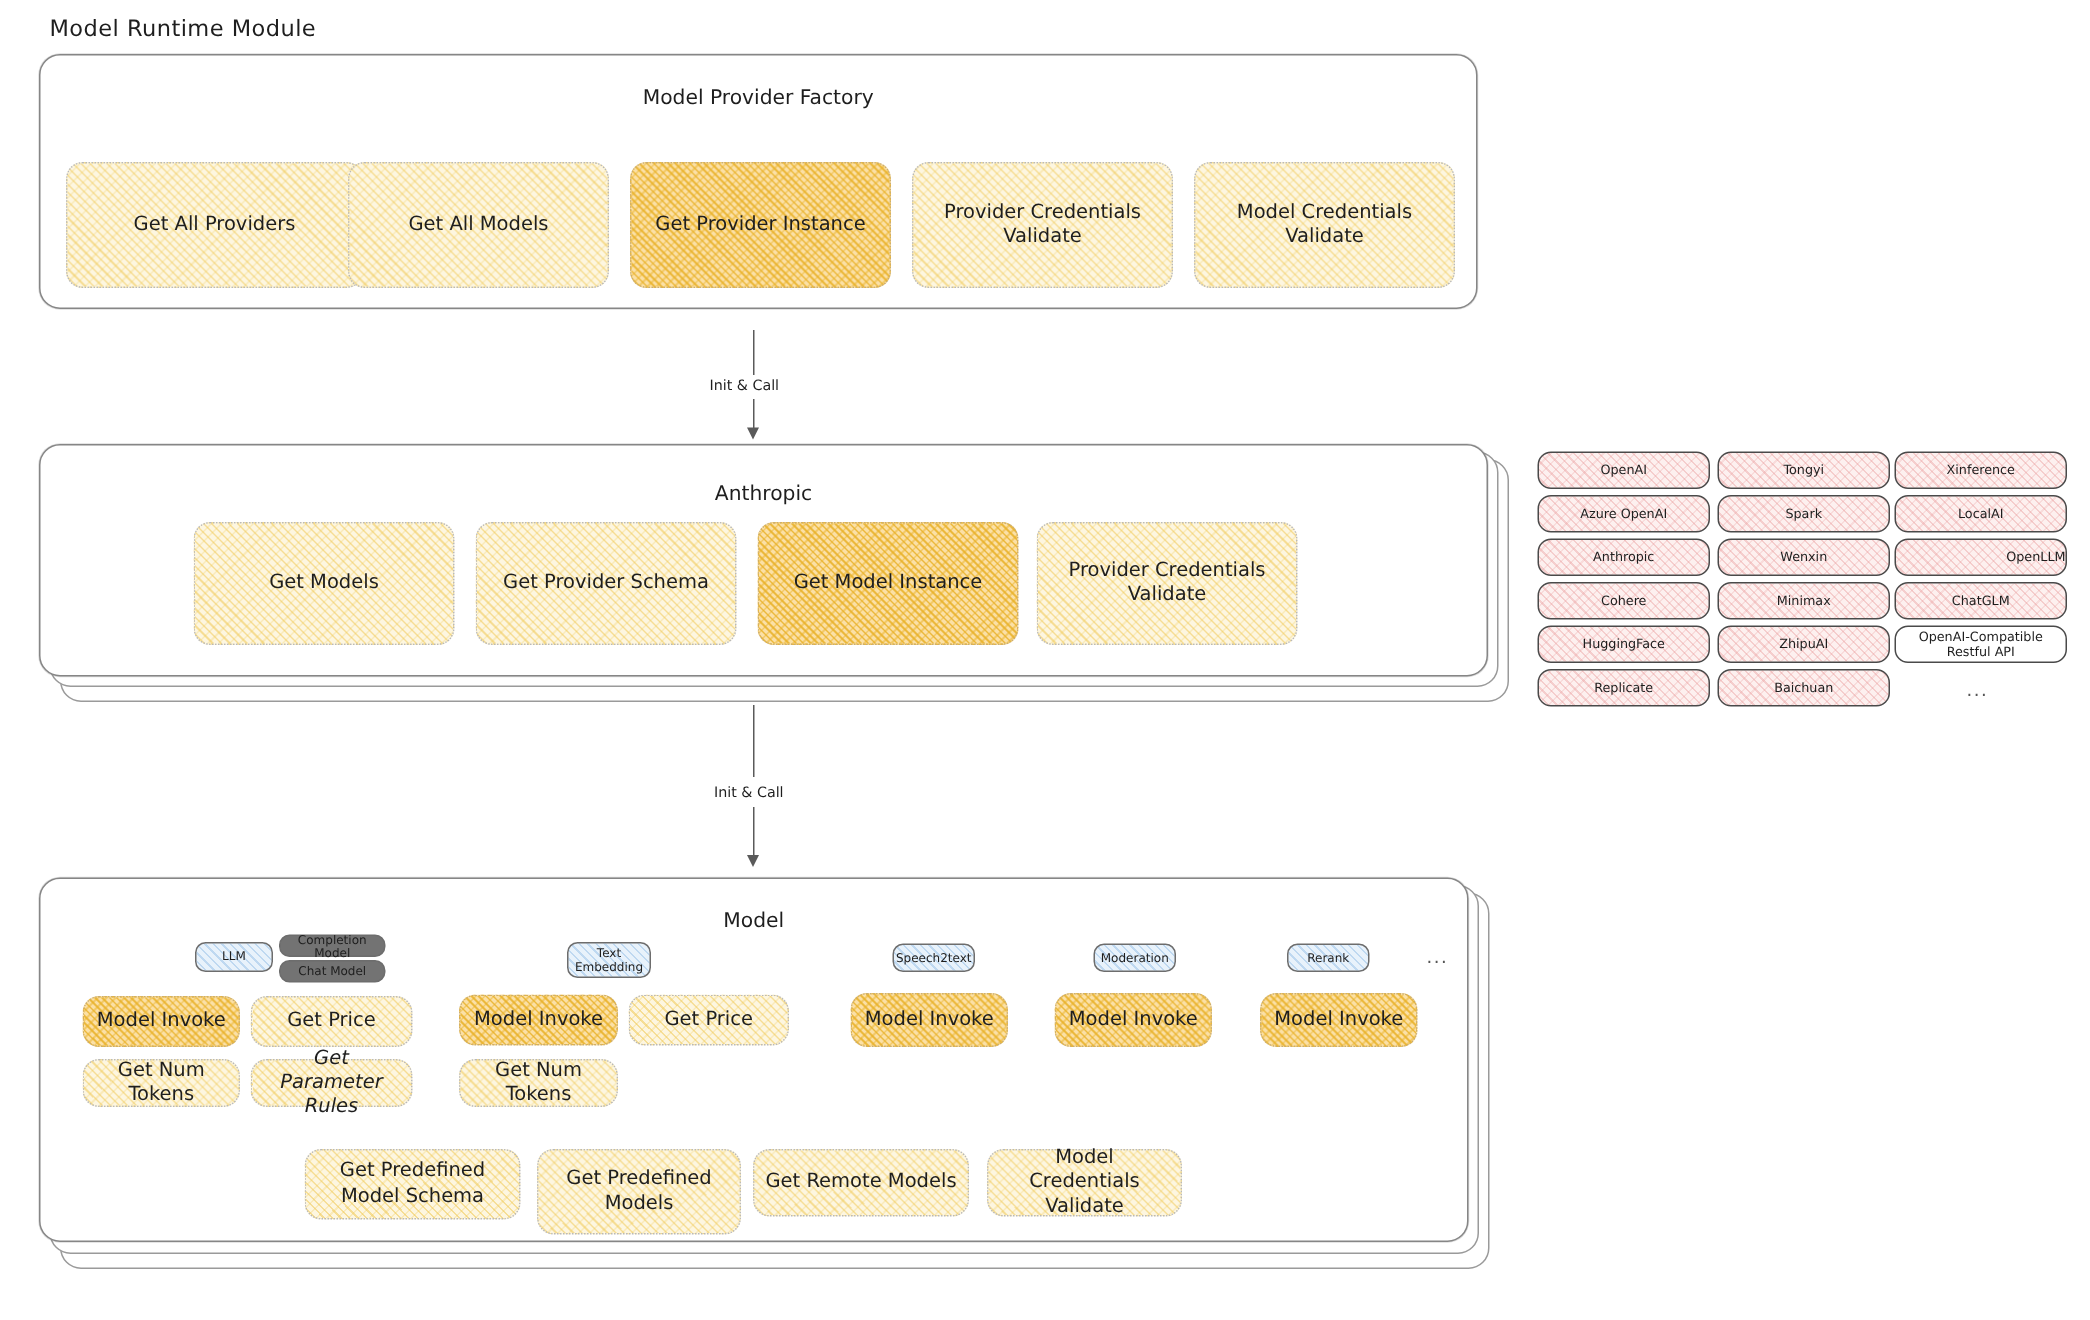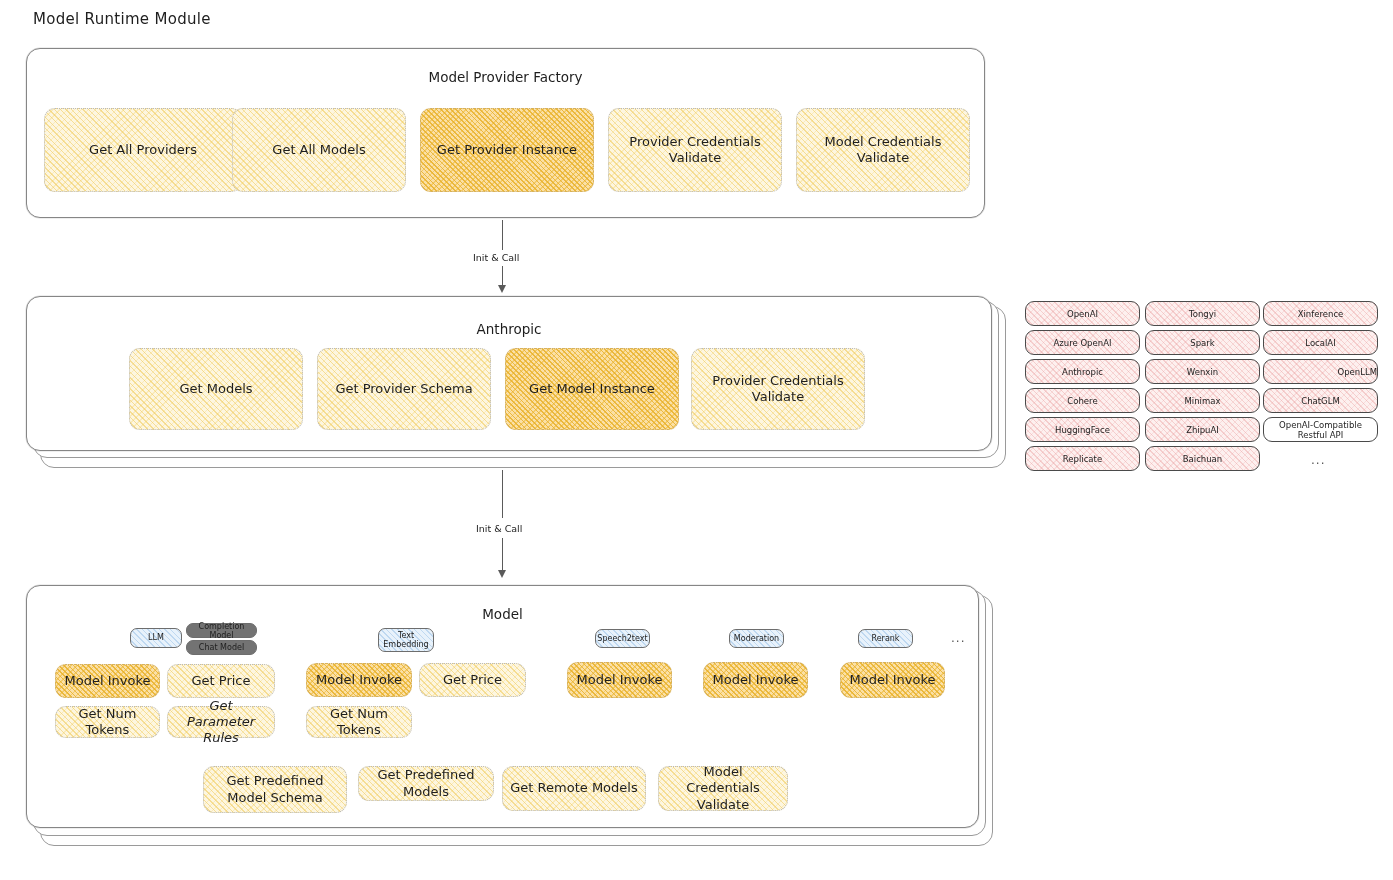--- a/index.html
+++ b/index.html
@@ -74,21 +74,21 @@
 
   .ellipsis{position:absolute;font-size:12px;color:#555;letter-spacing:1px;}
 </style>
 </head>
 <body>
 
 <div class="stage">
 
   <div class="abs page-title">Model Runtime Module</div>
 
-  <div class="abs panel" style="left:26px;top:48px;width:959px;height:170px;">
+  <div class="abs panel" style="left:26px;top:36px;width:959px;height:170px;">
     <div class="panel-title" style="top:20px;">Model Provider Factory</div>
   </div>
 
   <div class="abs op ctr" style="left:44px;top:108px;width:198px;height:84px;">
     <span>Get All Providers</span>
   </div>
   <div class="abs op ctr" style="left:232px;top:108px;width:174px;height:84px;">
     <span>Get All Models</span>
   </div>
   <div class="abs op hl ctr" style="left:420px;top:108px;width:174px;height:84px;align-items:center;">
@@ -247,21 +247,21 @@
     </div>
   <div class="abs op hl ctr" style="left:840px;top:662px;width:105px;height:36px;">
     <span>Model Invoke</span>
     </div>
 
   <div class="ellipsis" style="left:951px;top:631px;">...</div>
 
   <div class="abs op ctr" style="left:203px;top:766px;width:144px;height:47px;">
     <span>Get Predefined Model Schema</span>
     </div>
-  <div class="abs op ctr" style="left:358px;top:766px;width:136px;height:35px;">
+  <div class="abs op ctr" style="left:358px;top:766px;width:136px;height:57px;">
     <span>Get Predefined Models</span>
     </div>
   <div class="abs op ctr" style="left:502px;top:766px;width:144px;height:45px;">
     <span>Get Remote Models</span>
     </div>
   <div class="abs op ctr" style="left:658px;top:766px;width:130px;height:45px;">
     <span>Model Credentials Validate</span>
     </div>
 
 </div>

